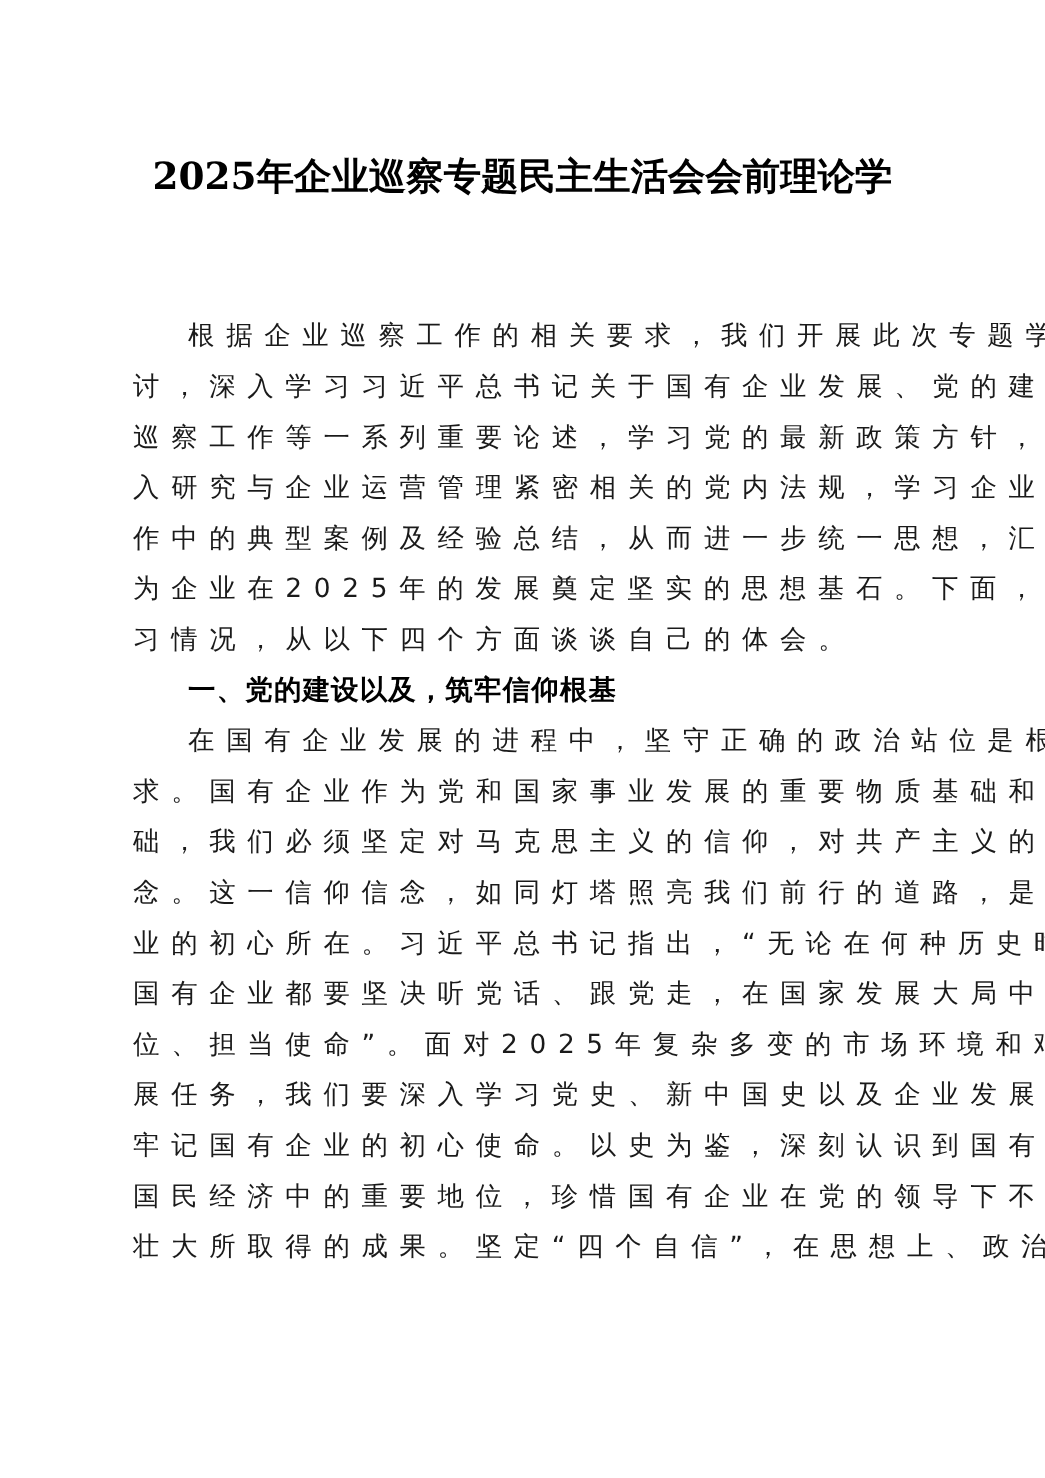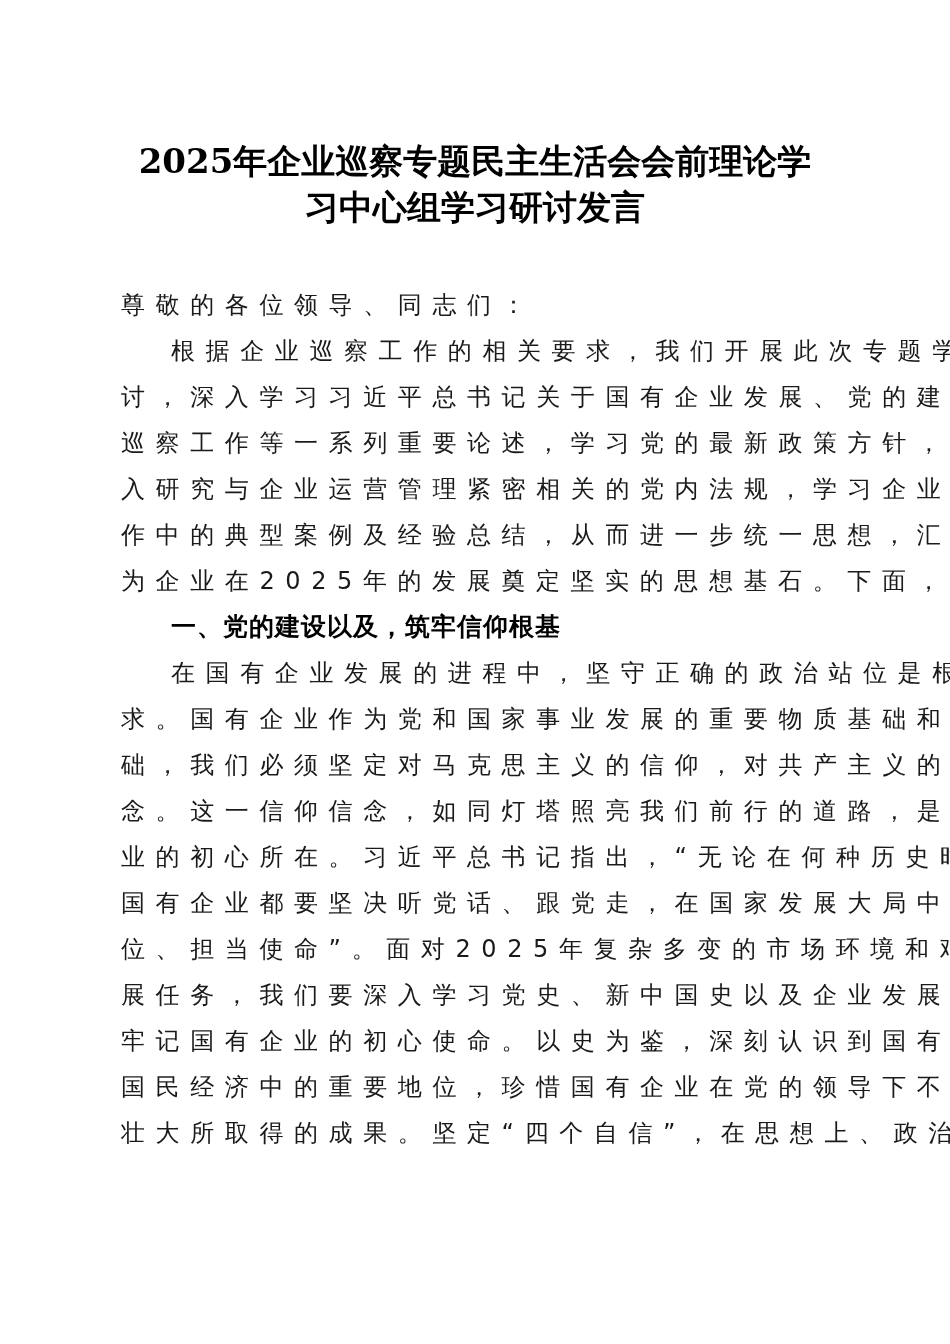--- a/index.html
+++ b/index.html
@@ -66,33 +66,32 @@
       color: #000000;
     }
   </style>
 </head>
 <body>
 
 <div class="page">
 
   <div class="title">
     <span class="tline">2025年企业巡察专题民主生活会会前理论学</span>
-    <span class="tline">习中心组学习研讨发言</span>
   </div>
 
   <div class="body">
-    <span class="line">尊敬的各位领导、同志们：</span>
 
     <div>
       <span class="line indent">根据企业巡察工作的相关要求，我们开展此次专题学习研</span>
       <span class="line">讨，深入学习习近平总书记关于国有企业发展、党的建设以及</span>
       <span class="line">巡察工作等一系列重要论述，学习党的最新政策方针，再次深</span>
       <span class="line">入研究与企业运营管理紧密相关的党内法规，学习企业巡察工</span>
       <span class="line">作中的典型案例及经验总结，从而进一步统一思想，汇聚力量，</span>
       <span class="line">为企业在2025年的发展奠定坚实的思想基石。下面，我结合学</span>
+      <span class="line">习情况，从以下四个方面谈谈自己的体会。</span>
     </div>
 
     <span class="line heading">一、党的建设以及，筑牢信仰根基</span>
 
     <div>
       <span class="line indent">在国有企业发展的进程中，坚守正确的政治站位是根本要</span>
       <span class="line">求。国有企业作为党和国家事业发展的重要物质基础和政治基</span>
       <span class="line">础，我们必须坚定对马克思主义的信仰，对共产主义的崇高信</span>
       <span class="line">念。这一信仰信念，如同灯塔照亮我们前行的道路，是国有企</span>
       <span class="line">业的初心所在。习近平总书记指出，“无论在何种历史时期，</span>

